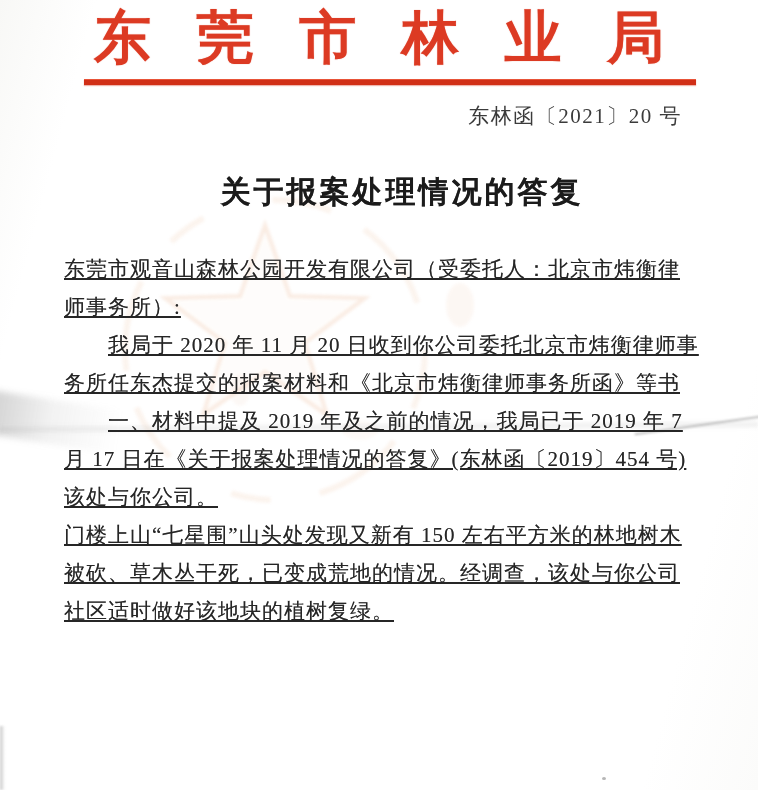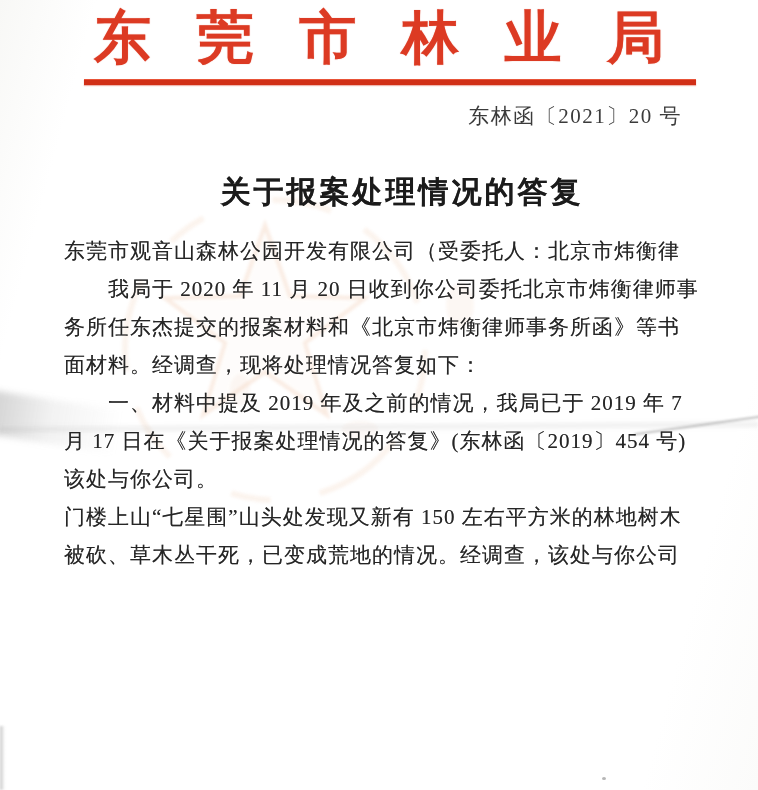--- a/index.html
+++ b/index.html
@@ -24,23 +24,23 @@
   .doc-number{
     position:absolute;top:102px;right:76px;
     font-size:21px;color:#3b3b3b;letter-spacing:1.5px;white-space:nowrap;
   }
   .doc-title{
     position:absolute;top:172px;left:0;width:100%;margin:0;
     text-align:center;font-size:30px;font-weight:700;color:#1b1b1b;
     letter-spacing:3px;text-shadow:0 0 .5px rgba(20,20,20,.7);padding-left:23px;
   }
   .body-text{
-    position:absolute;left:64px;top:232px;width:644px;
+    position:absolute;left:64px;top:250px;width:644px;
     font-size:21px;line-height:38px;color:var(--ink,#262626);
-    letter-spacing:1px;text-shadow:0 0 .4px rgba(40,40,40,.55);
+    letter-spacing:1px;text-shadow:0 0 .4px rgba(40,40,40,.55);text-decoration:underline;
   }
   .line{white-space:nowrap;height:38px;}
   .line.indent{padding-left:44px;}
 
   
   .seal-bleed{
     position:absolute;left:110px;top:180px;width:400px;height:340px;
     opacity:.55;filter:blur(1.5px);pointer-events:none;
   }
   
@@ -107,35 +107,36 @@
   <div class="red-rule"></div>
 
   <div class="doc-number">东林函〔2021〕20 号</div>
 
   <h1 class="doc-title">关于报案处理情况的答复</h1>
 
   <div class="body-text">
 
       <div class="line">东莞市观音山森林公园开发有限公司（受委托人：北京市炜衡律</div>
 
+      <div class="line">师事务所）:</div>
 
       <div class="line indent">我局于 2020 年 11 月 20 日收到你公司委托北京市炜衡律师事</div>
 
       <div class="line">务所任东杰提交的报案材料和《北京市炜衡律师事务所函》等书</div>
 
-      <div class="line">面材料。经调查，现将处理情况答复如下：</div>
 
       <div class="line indent">一、材料中提及 2019 年及之前的情况，我局已于 2019 年 7</div>
 
       <div class="line">月 17 日在《关于报案处理情况的答复》(东林函〔2019〕454 号)</div>
 
       <div class="line">该处与你公司。</div>
 
 
       <div class="line">门楼上山“七星围”山头处发现又新有 150 左右平方米的林地树木</div>
 
       <div class="line">被砍、草木丛干死，已变成荒地的情况。经调查，该处与你公司</div>
 
 
 
+      <div class="line">社区适时做好该地块的植树复绿。</div>
     </div>
 
 </div>
 
 </body></html>

